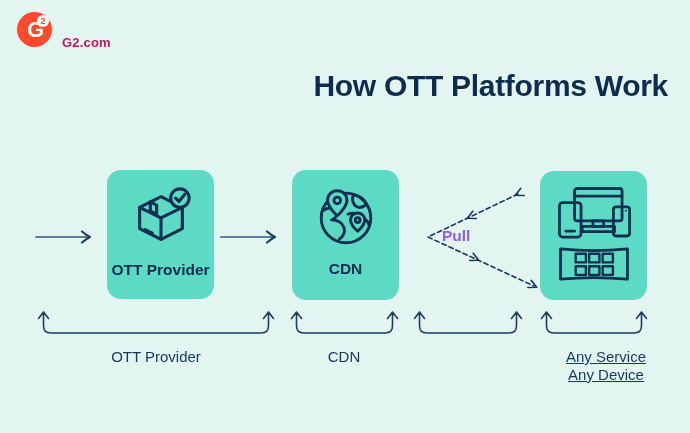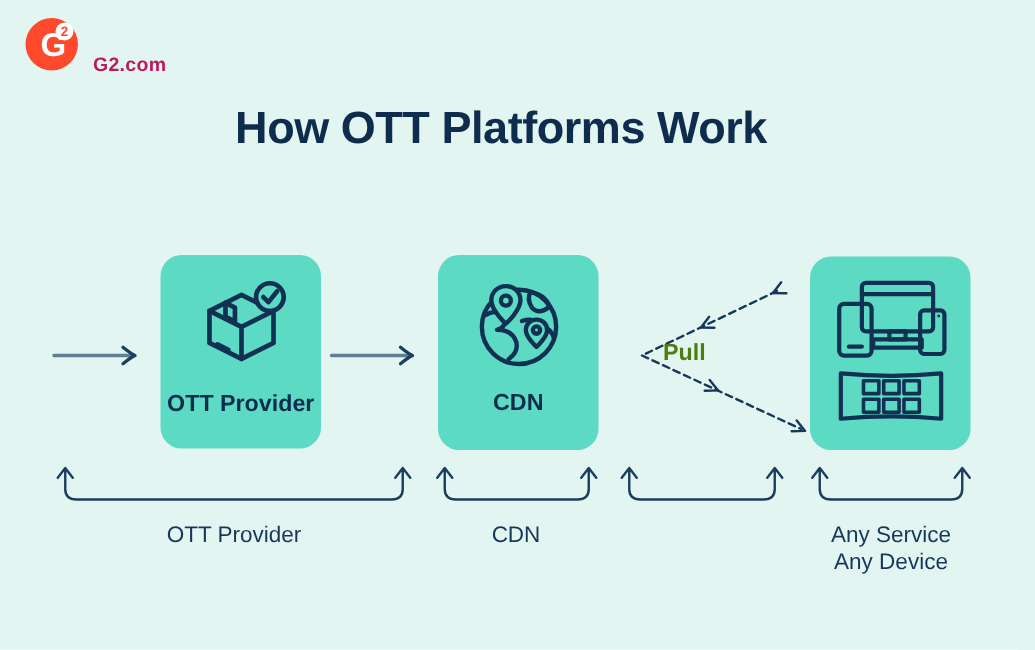--- a/index.html
+++ b/index.html
@@ -27,39 +27,39 @@
     background: #ffffff; color: #ff492c;
     font-size: 9px; font-weight: bold;
     display: flex; align-items: center; justify-content: center;
   }
   .site-label {
     position: absolute; left: 62px; top: 35px;
     color: #be185d; font-size: 13px; font-weight: bold; letter-spacing: .2px;
   }
   .page-title {
     position: absolute; left: 0; top: 69px; width: 668px;
-    text-align: center;
+    text-align: right;
     color: #0e2c4d; font-size: 30px; font-weight: bold; letter-spacing: -.3px;
   }
   
   .flow-box {
     position: absolute;
     width: 107px;
     background: #5cdac4;
     border-radius: 14px;
     display: flex; flex-direction: column;
     align-items: center; justify-content: flex-start;
   }
   .box-label {
     color: #0e2c4d; font-size: 15.5px; font-weight: bold; text-align: center;
   }
   .flow-arrow, .pull-arrows, .bracket { position: absolute; display: block; }
   .pull-label {
     position: absolute; left: 442px; top: 227px;
-    color: #4d7c0f; font-size: 15.5px; font-weight: bold;
+    color: #8b5cf6; font-size: 15.5px; font-weight: bold;
   }
   
   .legend-label {
     position: absolute; top: 348px;
     color: #16375c; font-size: 15px; line-height: 1.2;
     text-align: center; white-space: pre-line;
   }
 </style>
 </head>
 <body>
@@ -165,16 +165,16 @@
   </svg>
   <svg class="bracket" style="left:412px; top:309px;" width="112" height="28" viewBox="0 0 112 28">
     <path d="M2.5 9.5 L7.5 3 L12.5 9.5 M7.5 4 L7.5 17 Q7.5 24 15 24 L97 24 Q104.5 24 104.5 17 L104.5 4 M99.5 9.5 L104.5 3 L109.5 9.5" stroke="#1c3d60" stroke-width="1.6" fill="none" stroke-linecap="round" stroke-linejoin="round"></path>
   </svg>
   <svg class="bracket" style="left:539px; top:309px;" width="110" height="28" viewBox="0 0 110 28">
     <path d="M2.5 9.5 L7.5 3 L12.5 9.5 M7.5 4 L7.5 17 Q7.5 24 15 24 L95 24 Q102.5 24 102.5 17 L102.5 4 M97.5 9.5 L102.5 3 L107.5 9.5" stroke="#1c3d60" stroke-width="1.6" fill="none" stroke-linecap="round" stroke-linejoin="round"></path>
   </svg>
 
   <div class="legend-label" style="left:56px; width:200px;">OTT Provider</div>
   <div class="legend-label" style="left:294px; width:100px;">CDN</div>
-  <div class="legend-label" style="left:524px; width:140px;">Any Service
+  <div class="legend-label" style="left:536px; width:140px;text-decoration:underline;">Any Service
 Any Device</div>
 
 </div>
 
 </body></html>

